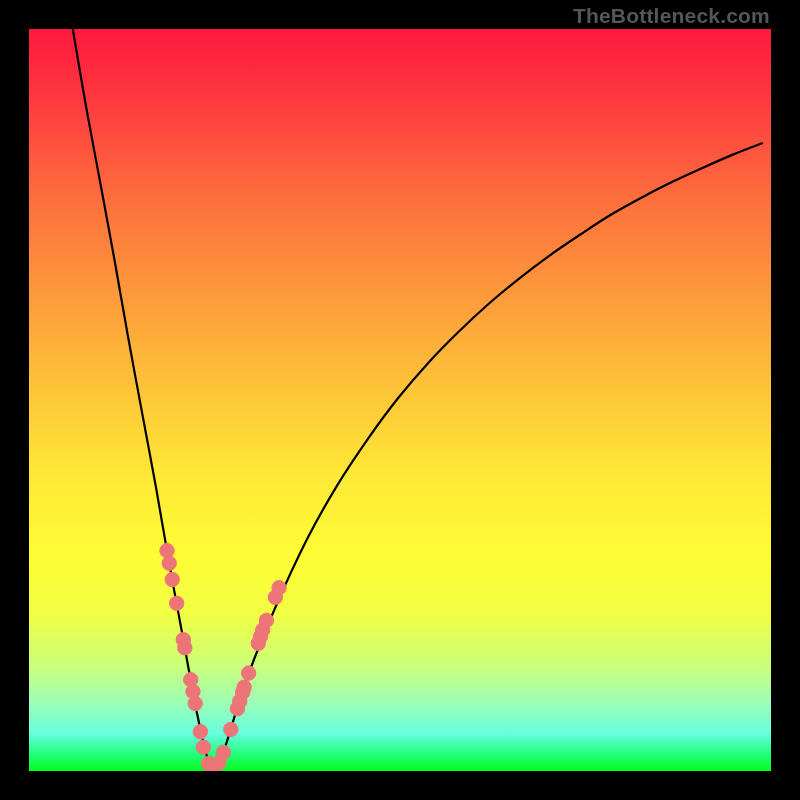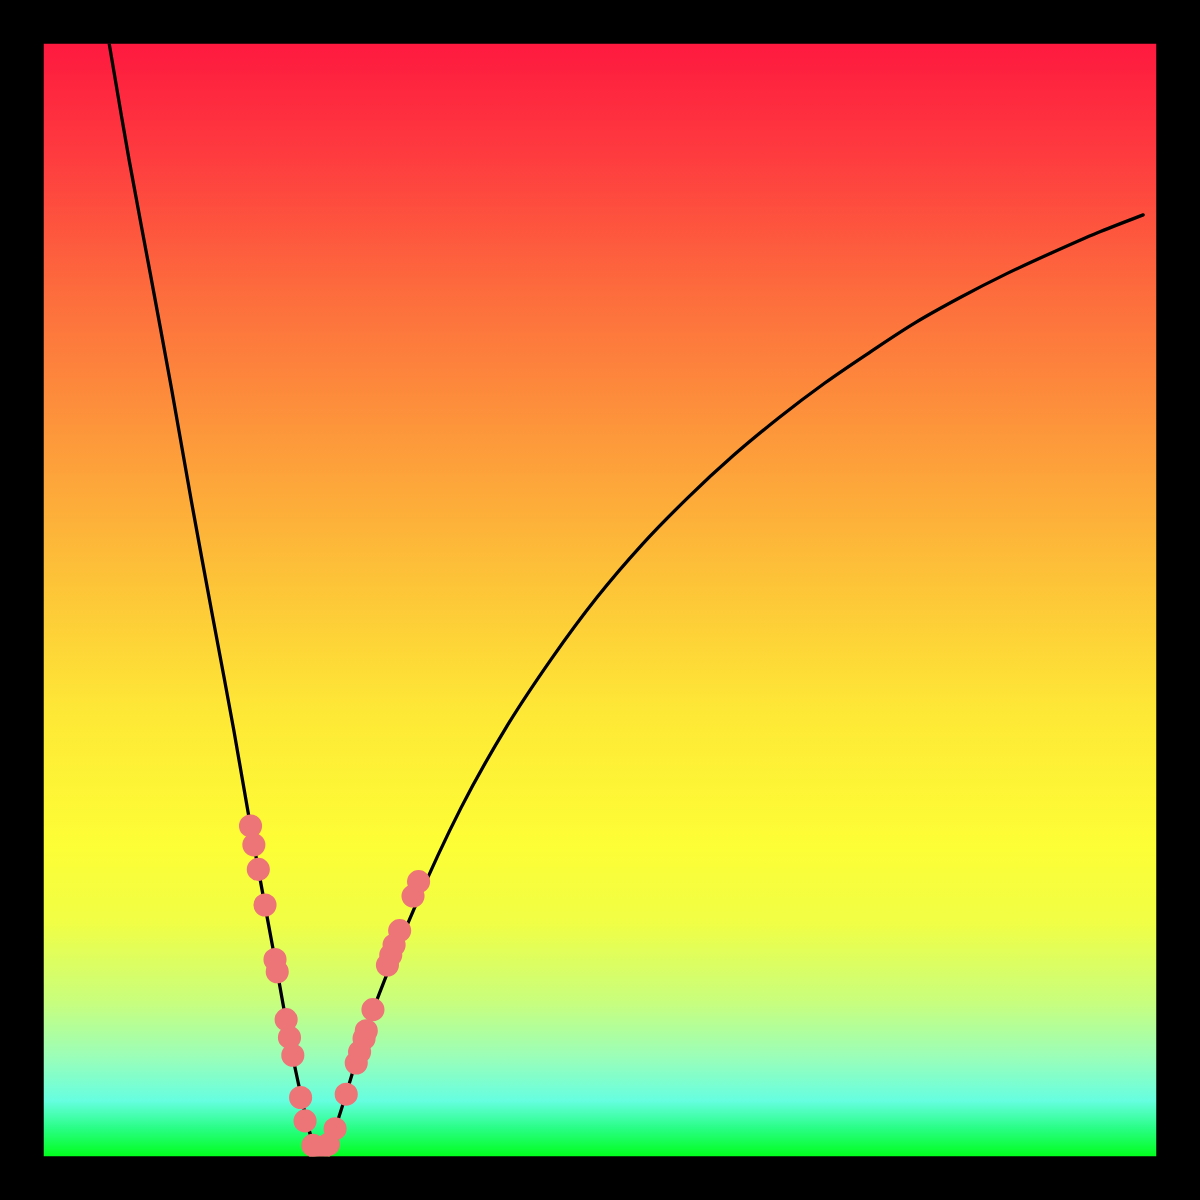--- a/index.html
+++ b/index.html
@@ -89,14 +89,15 @@
           <circle cx="229.28" cy="614.38" r="7.2" fill="#ED7578" stroke="#ED7578"></circle>
           <circle cx="231.50" cy="607.70" r="7.2" fill="#ED7578" stroke="#ED7578"></circle>
           <circle cx="233.73" cy="601.02" r="7.2" fill="#ED7578" stroke="#ED7578"></circle>
           <circle cx="237.44" cy="591.37" r="7.2" fill="#ED7578" stroke="#ED7578"></circle>
           <circle cx="246.34" cy="568.37" r="7.2" fill="#ED7578" stroke="#ED7578"></circle>
           <circle cx="250.05" cy="558.73" r="7.2" fill="#ED7578" stroke="#ED7578"></circle>
         </g>
     </svg>
   </div>
 
+  <div class="watermark">TheBottleneck.com</div>
 
 </div>
 
 </body></html>

